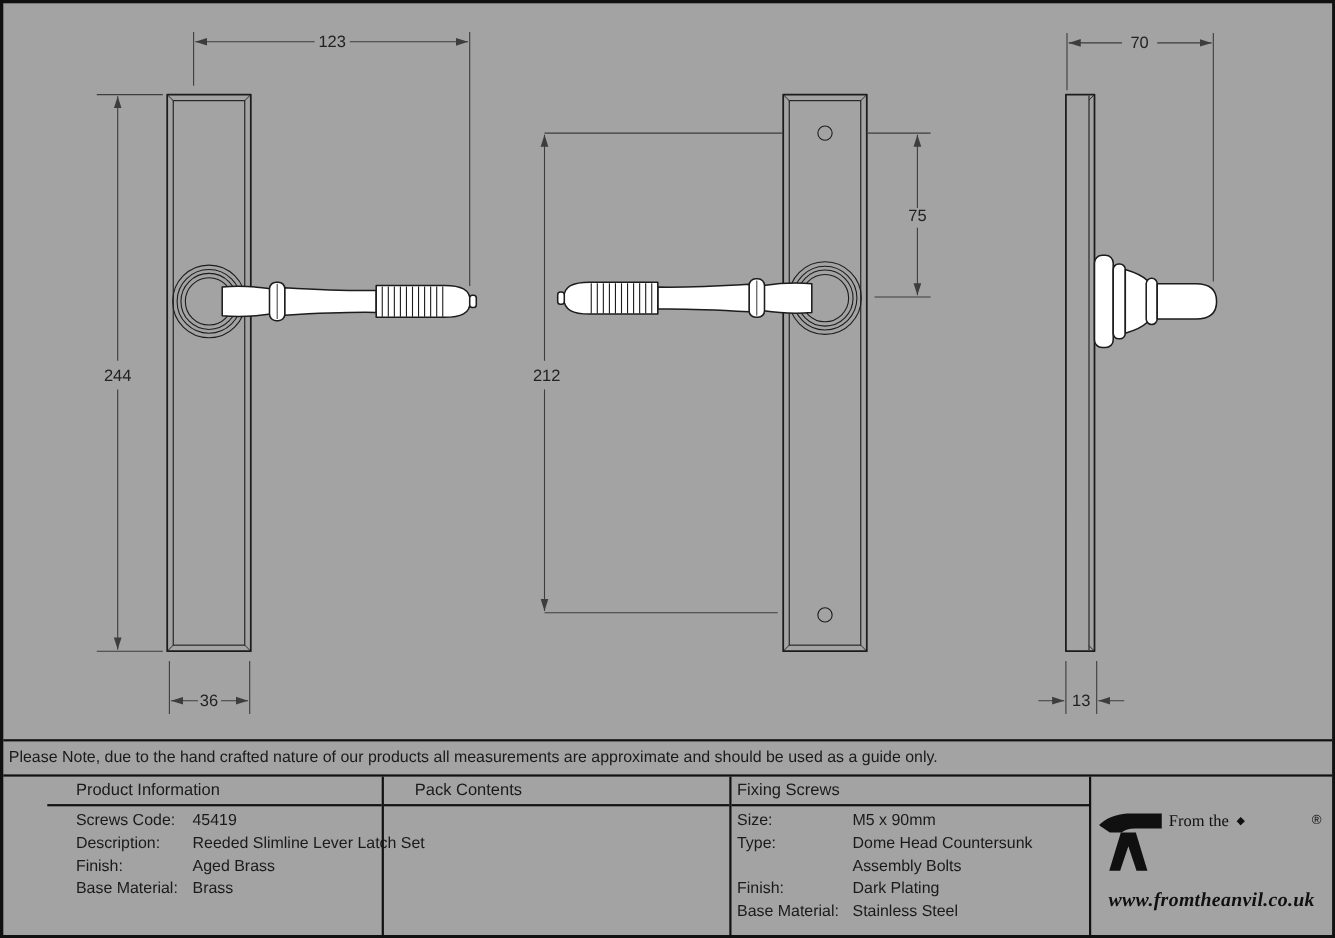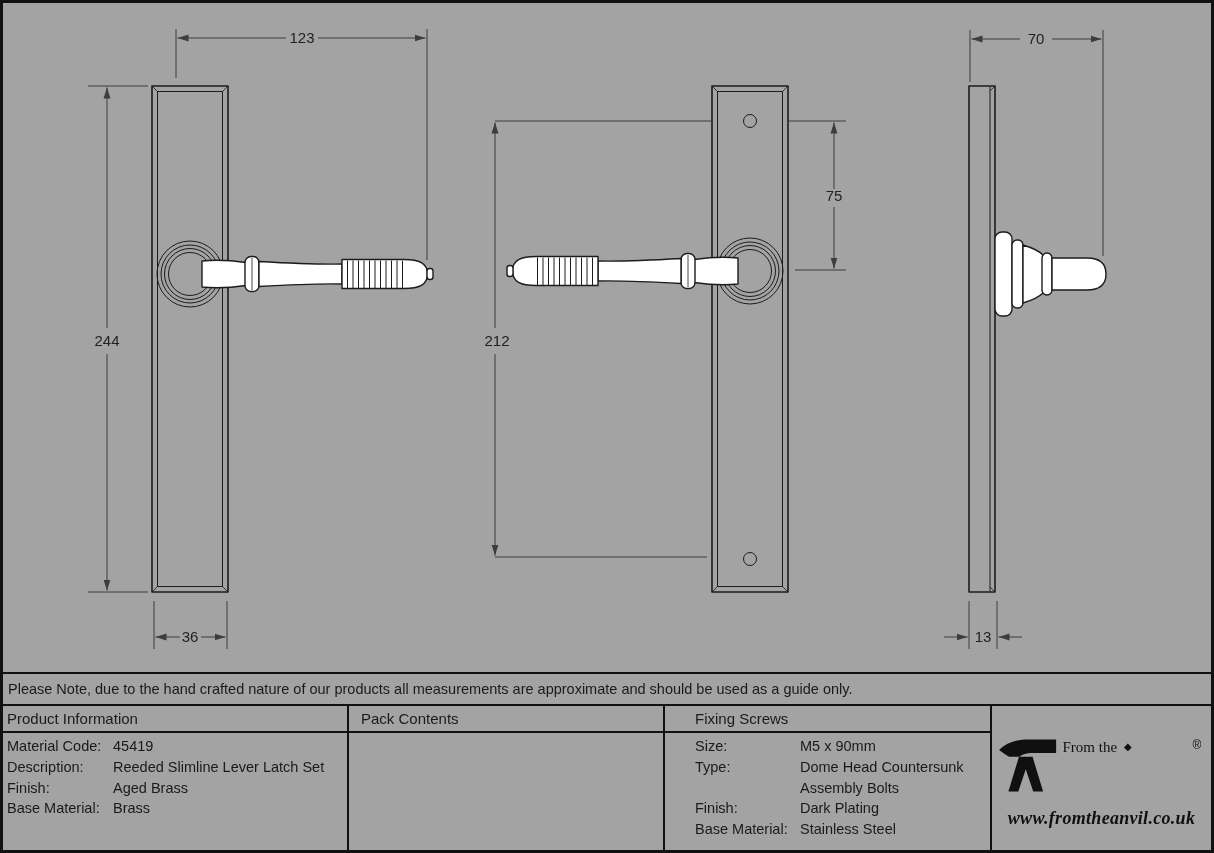--- a/index.html
+++ b/index.html
@@ -18,26 +18,26 @@
 
   .note-row{position:absolute;left:3px;right:3px;top:672px;height:34px;box-sizing:border-box;
             border-top:2px solid #111;border-bottom:2px solid #111;
             display:flex;align-items:center;padding-left:5px;font-size:14.5px;}
   .col{position:absolute;top:706px;bottom:3px;box-sizing:border-box;}
   .col .hdr{height:27px;box-sizing:border-box;border-bottom:2px solid #111;
             display:flex;align-items:center;font-size:15px;}
   .col .cbody{padding-top:3px;font-size:14.5px;}
   .trow{line-height:20.8px;white-space:nowrap;}
   #col-product{left:3px;width:344px;}
-  #col-product .hdr,#col-product .cbody{padding-left:4px;}
+  #col-product .hdr,#col-product .cbody{padding-left:26px;margin-left:40px;}
   #col-product .lbl{display:inline-block;width:106px;}
   #col-pack{left:347px;width:316px;border-left:2px solid #111;}
-  #col-pack .hdr,#col-pack .cbody{padding-left:12px;}
+  #col-pack .hdr,#col-pack .cbody{padding-left:28px;}
   #col-fixing{left:663px;width:327px;border-left:2px solid #111;}
-  #col-fixing .hdr,#col-fixing .cbody{padding-left:30px;}
+  #col-fixing .hdr,#col-fixing .cbody{padding-left:5px;}
   #col-fixing .lbl{display:inline-block;width:105px;}
   #logo-cell{left:990px;right:3px;border-left:2px solid #111;}
   .logo{position:relative;width:212px;height:98px;margin:26px auto 0 auto;color:#101010;}
   .logo .glyph{position:absolute;left:0;top:2px;}
   .logo .fromthe{position:absolute;left:67px;top:7px;font-family:"Liberation Serif",serif;font-size:15px;}
   .logo .diamond{font-size:10px;vertical-align:2px;margin-left:7px;}
   .logo .nvil{position:absolute;left:58px;top:6px;font-family:"Liberation Serif",serif;
               font-size:57px;font-weight:bold;line-height:60px;letter-spacing:-1px;}
   .logo .reg{position:absolute;left:197px;top:6px;font-size:12px;}
   .logo .url{position:absolute;left:0;top:76px;width:100%;text-align:center;
@@ -155,21 +155,21 @@
   <div class="note-row">
     <span>Please Note, due to the hand crafted nature of our products all measurements are approximate and should be used as a guide only.</span>
   </div>
 
   <div class="col" id="col-product">
     <div class="hdr">
         <span>Product Information</span>
       </div>
     <div class="cbody">
       <div class="trow">
-        <span class="lbl">Material Code:</span><span>45419</span>
+        <span class="lbl">Screws Code:</span><span>45419</span>
       </div>
       <div class="trow">
         <span class="lbl">Description:</span><span>Reeded Slimline Lever Latch Set</span>
       </div>
       <div class="trow">
         <span class="lbl">Finish:</span><span>Aged Brass</span>
       </div>
       <div class="trow">
         <span class="lbl">Base Material:</span><span>Brass</span>
       </div>

